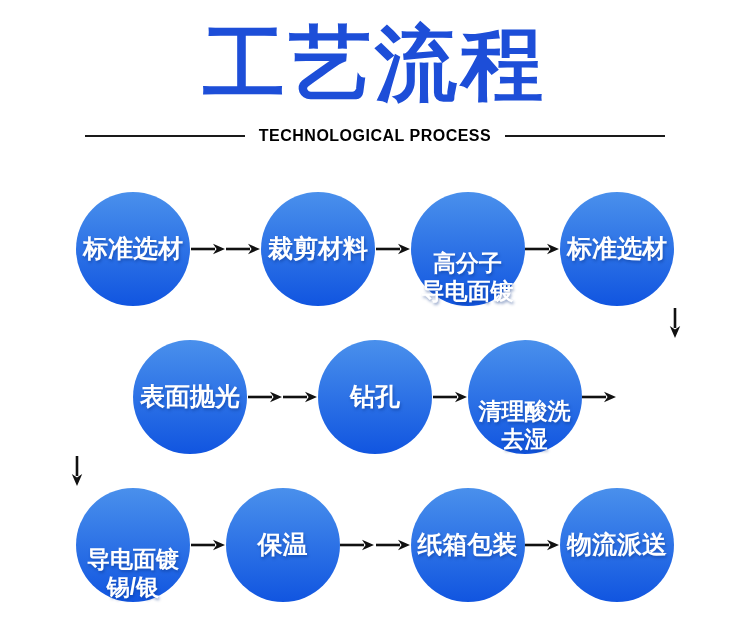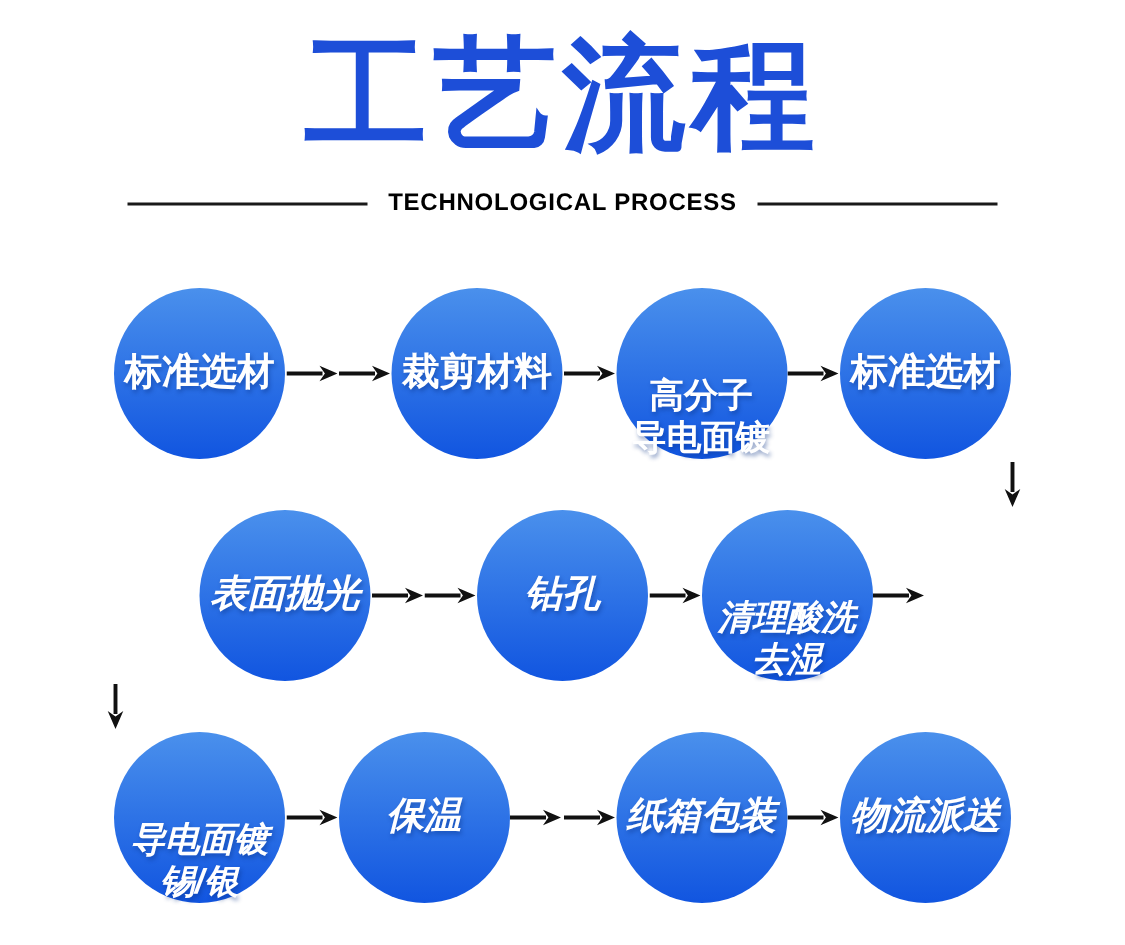--- a/index.html
+++ b/index.html
@@ -52,21 +52,21 @@
     position: relative;
     margin-top: 44px;
     width: 750px;
   }
   .flow-row {
     display: flex;
     justify-content: center;
     align-items: center;
     height: 114px;
   }
-  .flow-row + .flow-row { margin-top: 34px; font-style: italic; }
+  .flow-row + .flow-row { margin-top: 34px; }
 
   .circle {
     width: 114px;
     height: 114px;
     border-radius: 50%;
     background: linear-gradient(180deg, var(--circle_top, #4a90ec) 0%, var(--circle_bottom, #1155e0) 100%);
     display: flex;
     flex-direction: column;
     justify-content: center;
     align-items: center;

